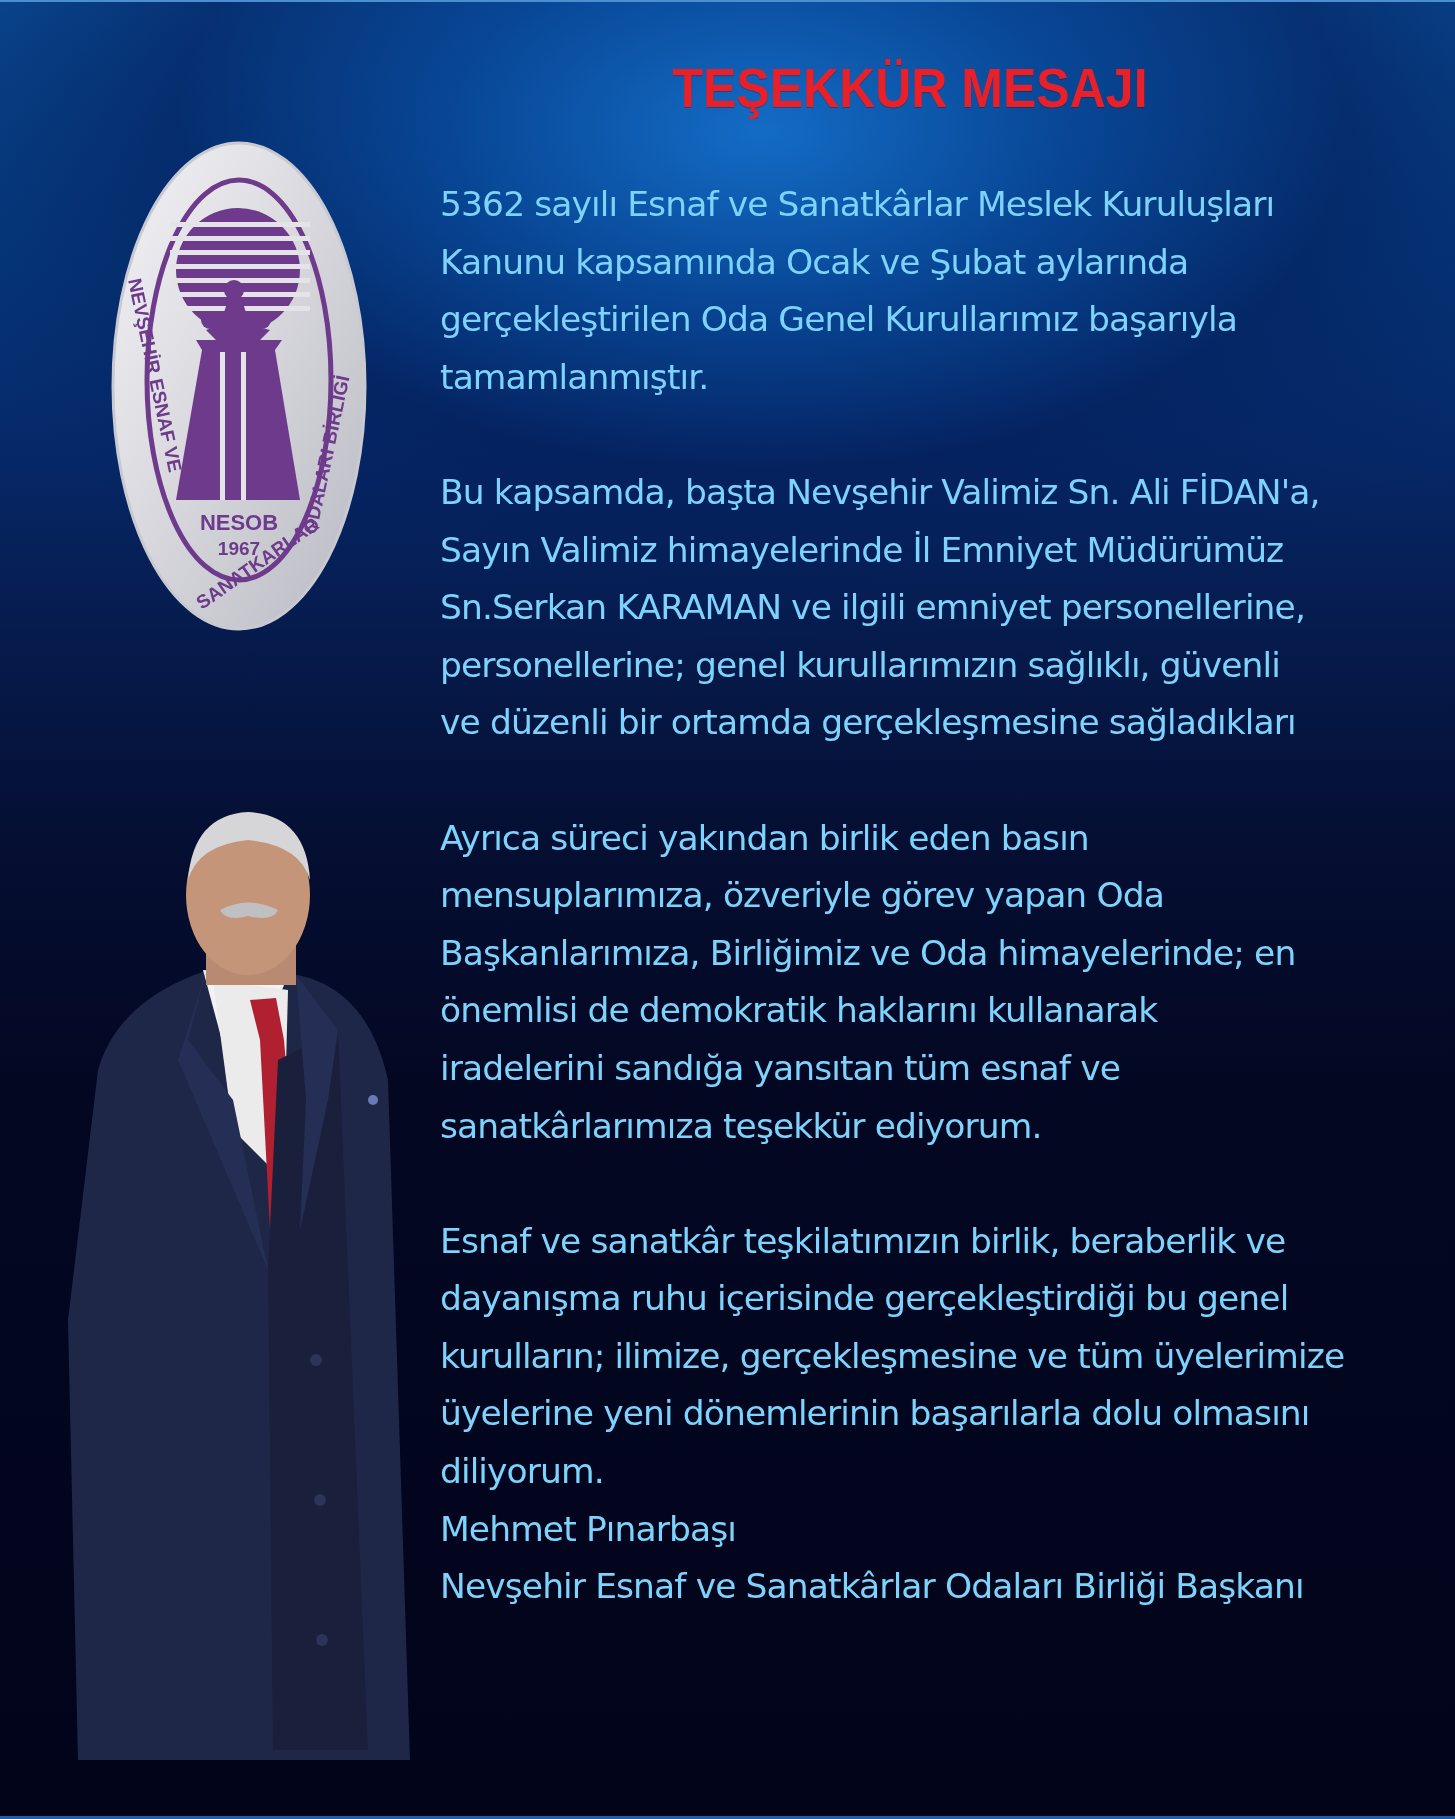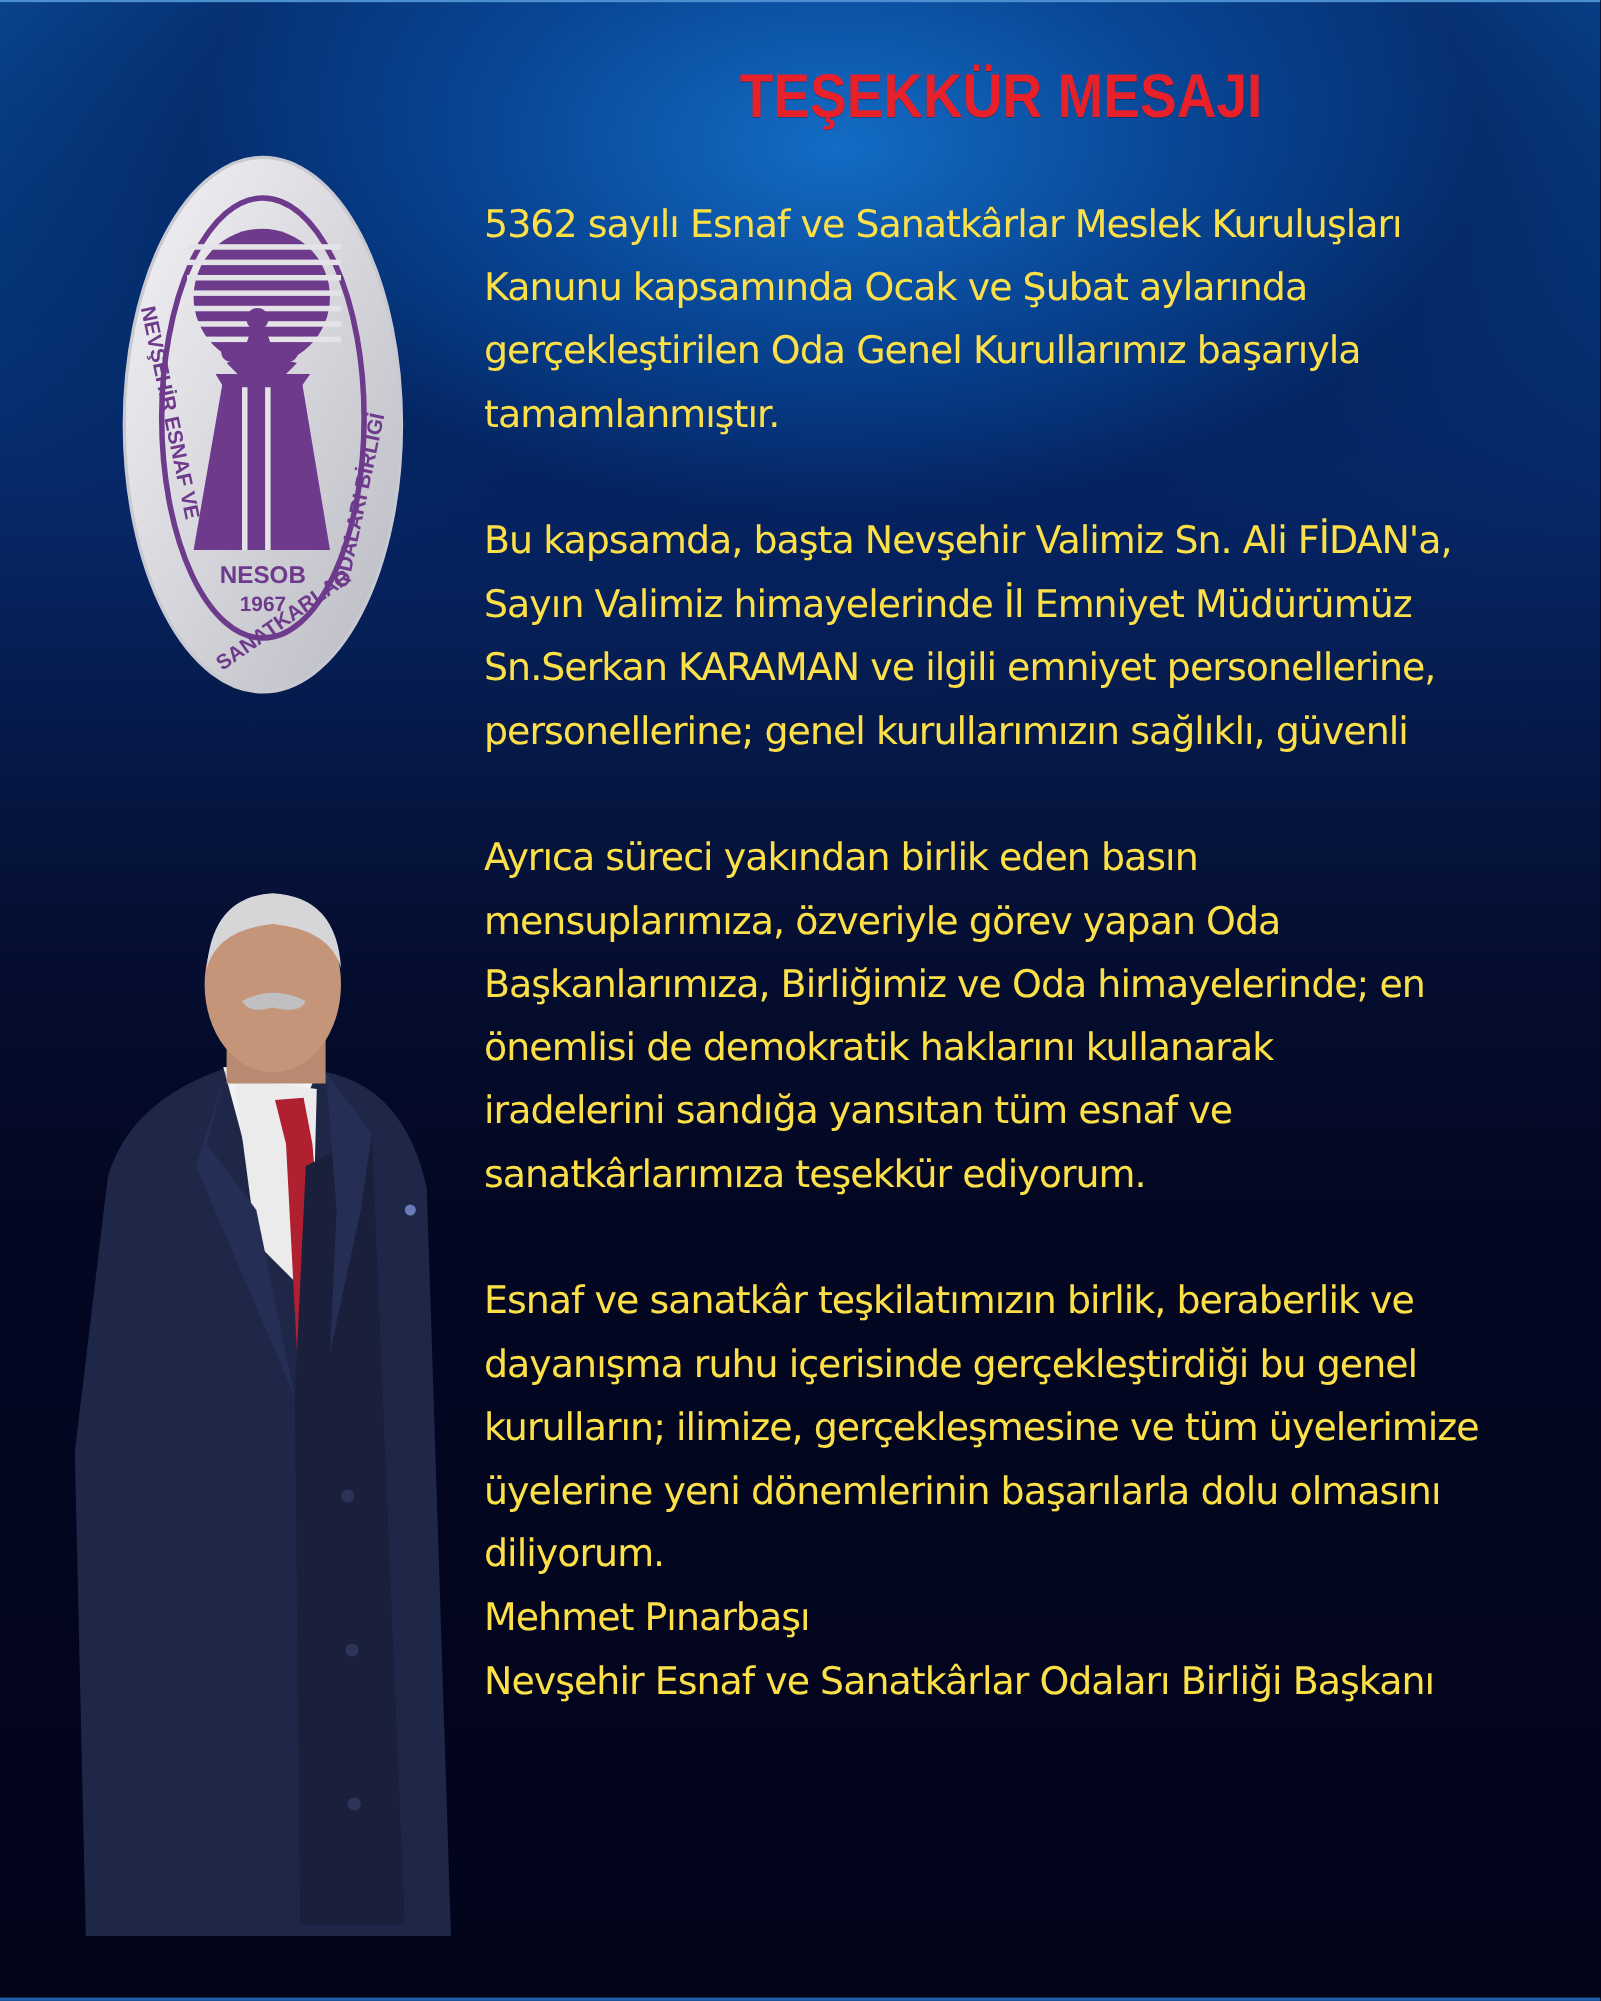--- a/index.html
+++ b/index.html
@@ -21,21 +21,21 @@
     position:absolute; left:560px; top:55px; width:700px; text-align:center;
     color:#e8202a; font-weight:bold; font-size:50px; letter-spacing:0px;
     transform:scaleY(1.12); transform-origin:top;
     text-shadow:0 1px 0 rgba(0,0,0,0.25);
   }
   .logo {
     position:absolute; left:110px; top:140px; width:258px; height:492px;
   }
   .body-text {
     position:absolute; left:440px; top:176px; width:1000px;
-    color:#fde047; font-size:34.5px; line-height:57.6px;
+    color:#7dd3fc; font-size:34.5px; line-height:57.6px;
     font-family:"DejaVu Sans", sans-serif; letter-spacing:-0.9px;
   }
   .body-text .line { white-space:nowrap; height:57.6px; }
   .body-text .gap { height:57.6px; }
   .portrait {
     position:absolute; left:38px; top:800px; width:400px; height:990px;
   }
 </style>
 </head>
 <body>
@@ -127,20 +127,21 @@
     <div class="line">Kanunu kapsamında Ocak ve Şubat aylarında</div>
     <div class="line">gerçekleştirilen Oda Genel Kurullarımız başarıyla</div>
     <div class="line">tamamlanmıştır.</div>
   </div>
   <div class="gap"></div>
   <div>
     <div class="line">Bu kapsamda, başta Nevşehir Valimiz Sn. Ali FİDAN'a,</div>
     <div class="line">Sayın Valimiz himayelerinde İl Emniyet Müdürümüz</div>
     <div class="line">Sn.Serkan KARAMAN ve ilgili emniyet personellerine,</div>
     <div class="line">personellerine; genel kurullarımızın sağlıklı, güvenli</div>
+    <div class="line">ve düzenli bir ortamda gerçekleşmesine sağladıkları</div>
   </div>
   <div class="gap"></div>
   <div>
     <div class="line">Ayrıca süreci yakından birlik eden basın</div>
     <div class="line">mensuplarımıza, özveriyle görev yapan Oda</div>
     <div class="line">Başkanlarımıza, Birliğimiz ve Oda himayelerinde; en</div>
     <div class="line">önemlisi de demokratik haklarını kullanarak</div>
     <div class="line">iradelerini sandığa yansıtan tüm esnaf ve</div>
     <div class="line">sanatkârlarımıza teşekkür ediyorum.</div>
   </div>

